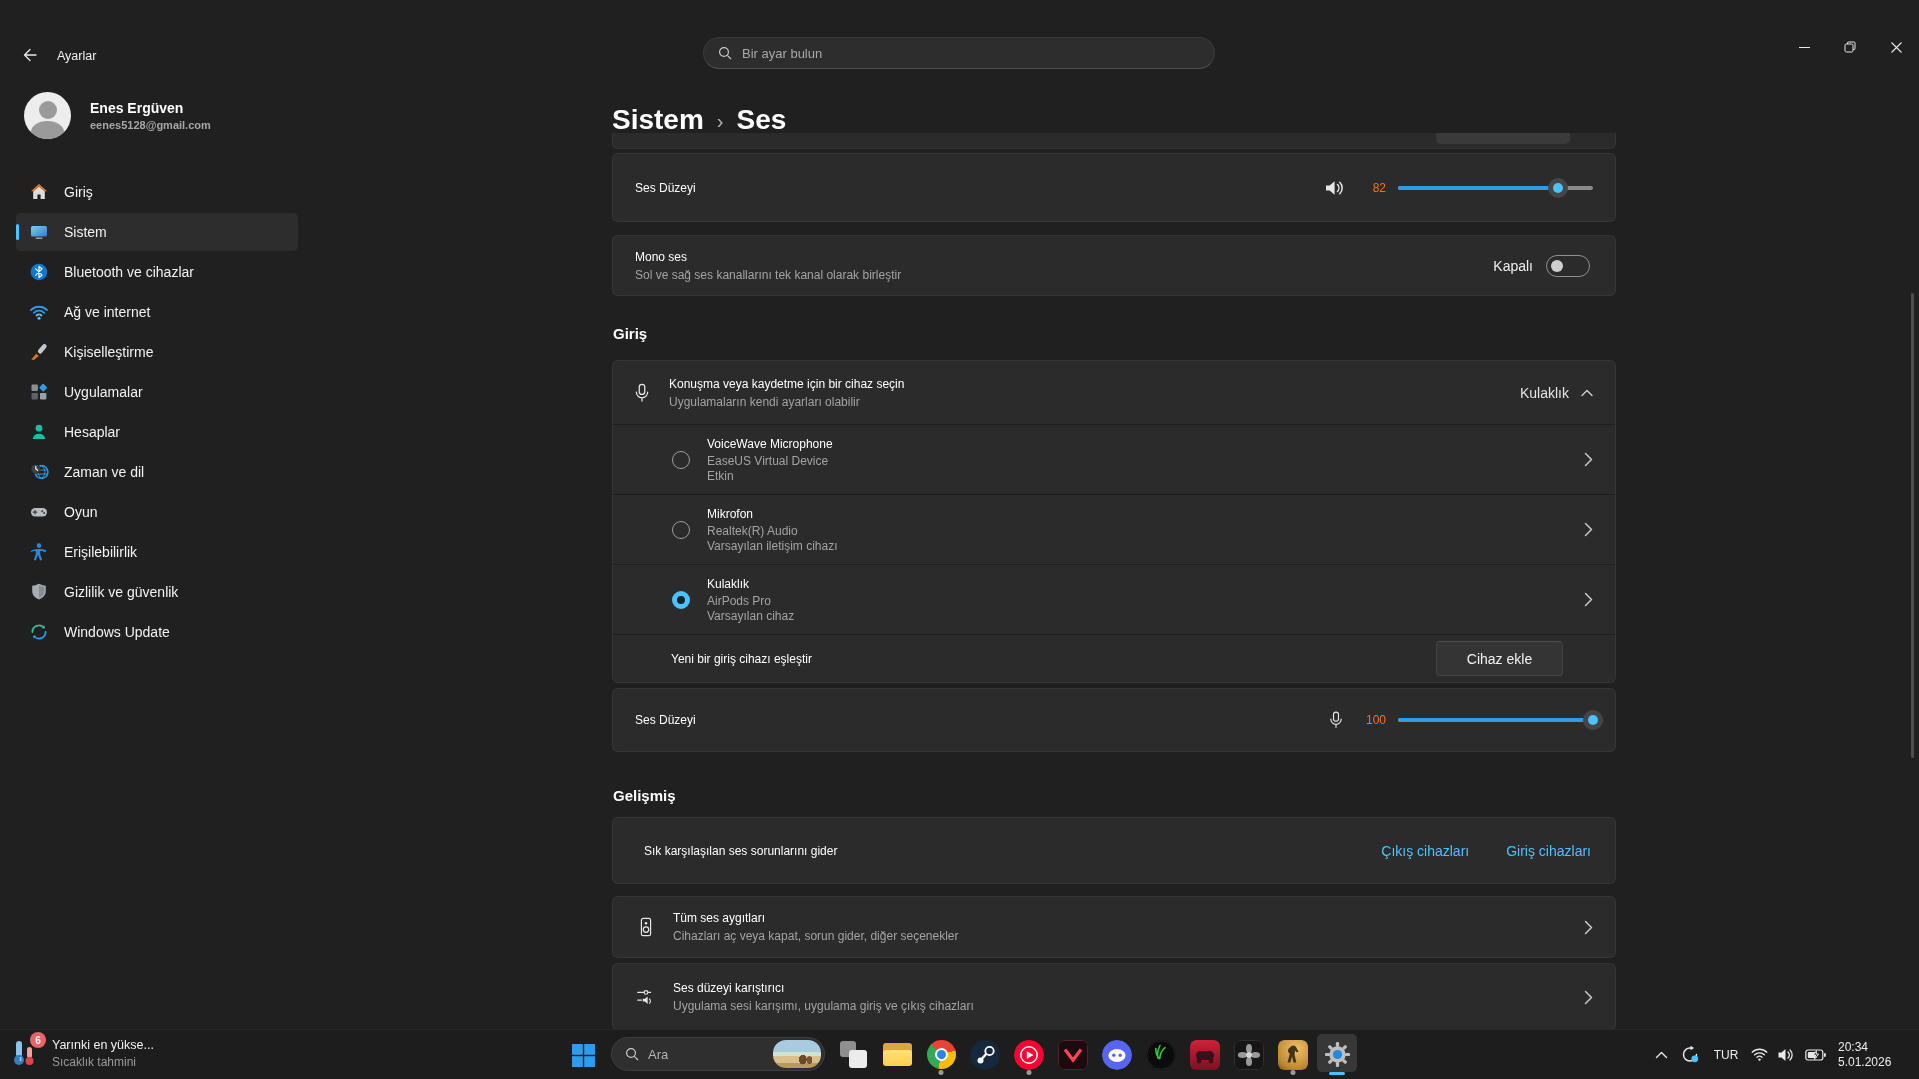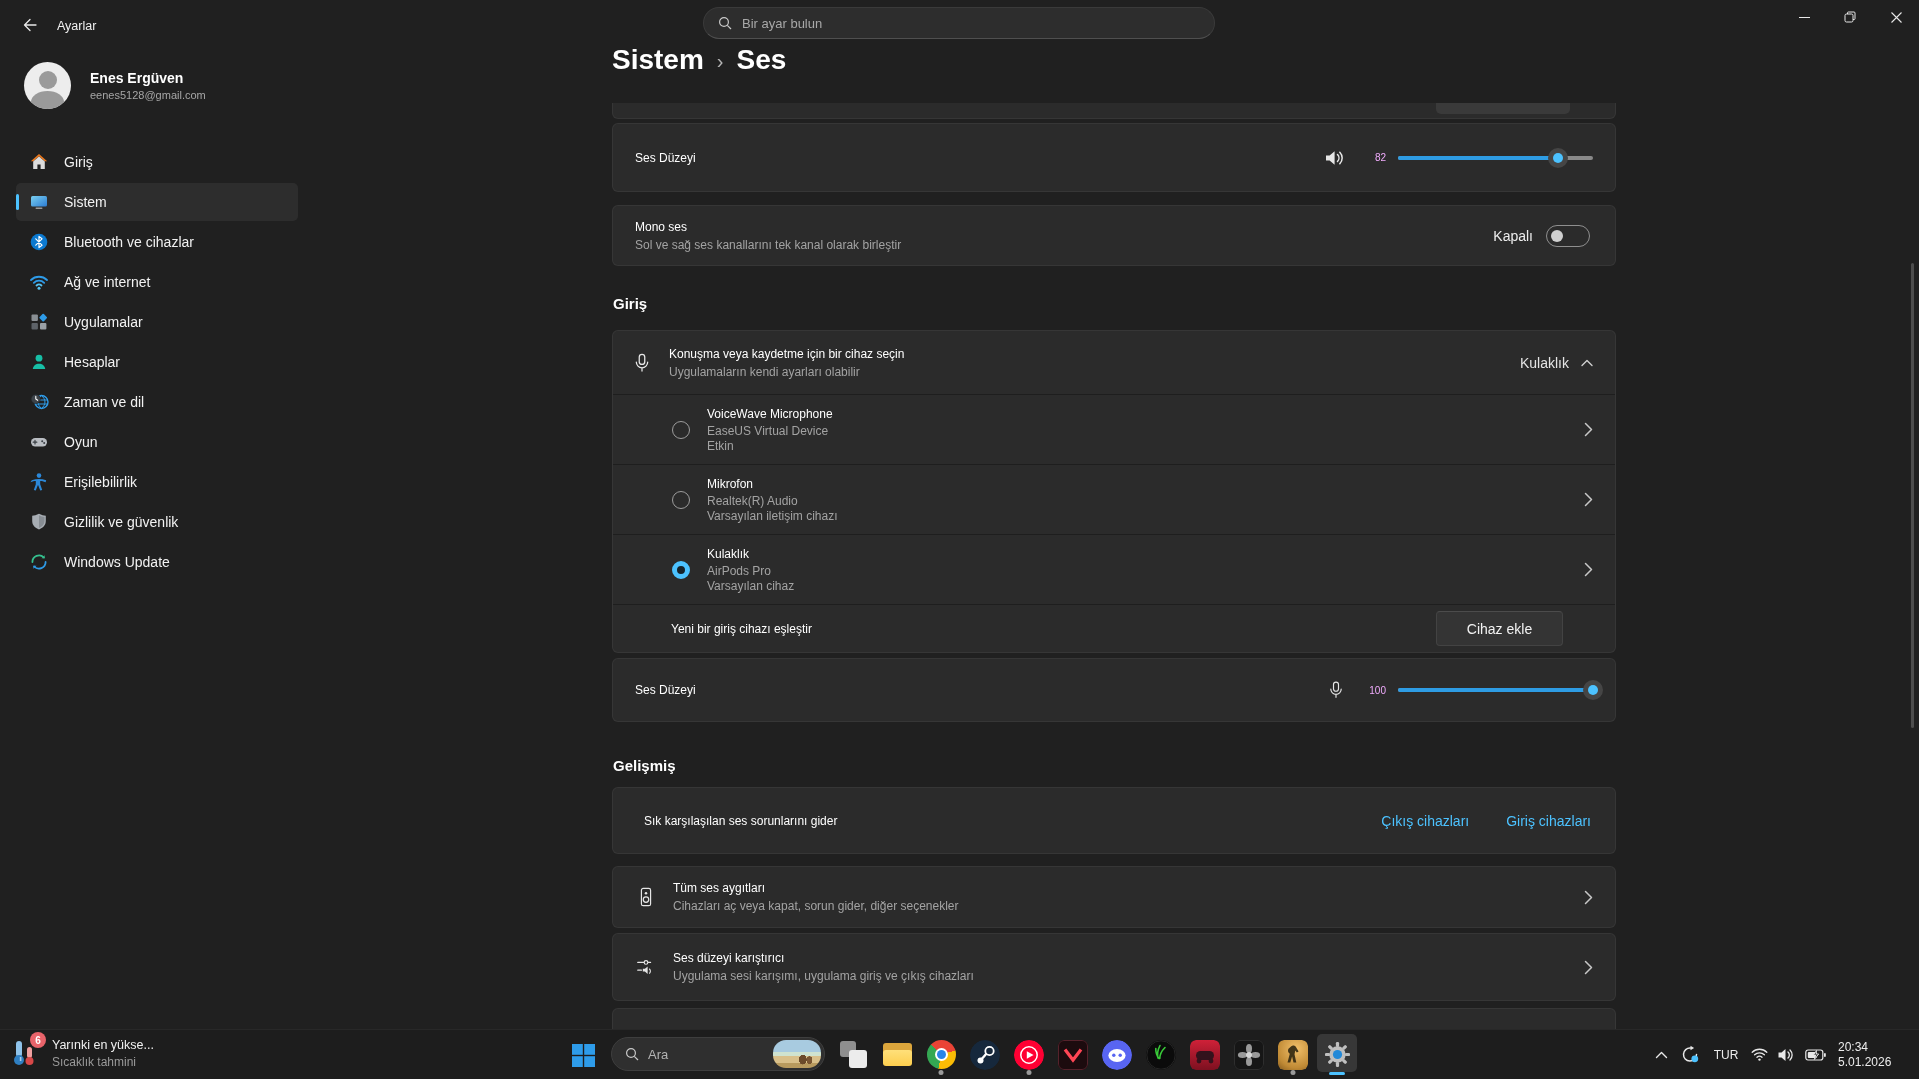--- a/index.html
+++ b/index.html
@@ -1,38 +1,38 @@
 <!DOCTYPE html>
 <html><head>
 <meta charset="utf-8">
 <style>
   html,body{margin:0;padding:0;background:#101010;}
   body{width:1919px;height:1079px;position:relative;overflow:hidden;
        font-family:"Liberation Sans","DejaVu Sans",sans-serif;color:#fff;
        background:#202020;-webkit-font-smoothing:antialiased;}
-  .abs{position:absolute;}
+  .abs{position:absolute;margin-top:30px;}
   svg{display:block;}
 
   
   .back-btn{left:14px;top:10px;width:32px;height:30px;display:flex;align-items:center;justify-content:center;border-radius:4px;}
   .app-title{left:57px;top:19px;font-size:12.5px;color:#f0f0f0;}
   .win-controls{right:0;top:0;display:flex;}
   .win-btn{width:46px;height:34px;display:flex;align-items:center;justify-content:center;}
 
   
   .search-top{left:703px;top:7px;width:512px;height:32px;background:#2d2d2d;border:1px solid #3a3a3a;border-bottom-color:#4f4f4f;border-radius:17px;display:flex;align-items:center;padding:0 14px;box-sizing:border-box;gap:10px;}
   .search-top .ph{font-size:13px;color:#a8a8a8;}
 
   
   .profile{left:24px;top:62px;display:flex;gap:19px;align-items:center;}
   .avatar{width:47px;height:47px;border-radius:50%;background:#ededed;overflow:hidden;position:relative;}
   .avatar::before{content:"";position:absolute;left:14.5px;top:9px;width:18px;height:18px;border-radius:50%;background:#9a9a9a;}
   .avatar::after{content:"";position:absolute;left:7px;top:29px;width:33px;height:22px;border-radius:50%;background:#9a9a9a;}
   .p-name{font-size:14px;font-weight:700;}
-  .p-email{font-size:11px;color:#a6a6a6;margin-top:3px;}
+  .p-email{font-size:11px;color:#a6a6a6;margin-top:3px;font-weight:bold;}
   .nav{left:16px;top:143px;width:282px;}
   .nav-item{height:38px;margin-bottom:2px;border-radius:5px;display:flex;align-items:center;padding-left:13px;gap:15px;position:relative;}
   .nav-item .lbl{font-size:14px;color:#f2f2f2;}
   .nav-item.sel{background:#2d2d2d;}
   .nav-item.sel::before{content:"";position:absolute;left:0;top:11px;width:3px;height:16px;border-radius:2px;background:#4cc2ff;}
 
   
   .content{left:612px;top:0;width:1004px;height:1030px;}
   .crumb{top:44px;left:0;display:flex;align-items:center;gap:13px;}
   .crumb .c1{font-size:28px;font-weight:600;}
@@ -51,21 +51,21 @@
   .card-outvol{top:123px;height:69px;}
   .card-mono{top:205px;height:61px;gap:31px;}
   .h-giris{top:295px;}
   .card-invol{top:658px;height:64px;}
   .h-gelismis{top:757px;}
   .card-trouble{top:787px;height:67px;padding-left:31px;}
   .card-alldev{top:866px;height:62px;}
   .card-mixer{top:933px;height:68px;}
 
   .vol-cluster{margin-left:auto;display:flex;align-items:center;}
-  .vol-val{width:30px;text-align:right;font-size:10px;color:#f0abfc;margin:0 12px 0 10px;}
+  .vol-val{width:30px;text-align:right;font-size:12px;color:#f97316;margin:0 12px 0 10px;}
   .slider{width:195px;height:20px;display:flex;align-items:center;position:relative;}
   .slider .track{width:100%;height:4px;border-radius:2px;background:#898989;position:relative;}
   .slider .fill{height:4px;border-radius:2px;background:#2e9ce4;position:relative;}
   .slider .thumb{position:absolute;right:-10px;top:-8px;width:20px;height:20px;border-radius:50%;background:#454545;}
   .slider .thumb::after{content:"";position:absolute;inset:5px;border-radius:50%;background:#4cc2ff;}
 
   .toggle-wrap{margin-left:auto;display:flex;align-items:center;gap:13px;padding-right:3px;}
   .toggle-lbl{font-size:14px;color:#ededed;}
   .toggle{width:42px;height:20px;border:1px solid #8f8f8f;border-radius:11px;position:relative;}
   .toggle .knob{position:absolute;left:4px;top:4px;width:12px;height:12px;border-radius:50%;background:#cfcfcf;}
@@ -198,20 +198,27 @@
     <svg width="20" height="20" viewBox="0 0 20 20">
         <path d="M2 8a11.5 11.5 0 0 1 16 0" stroke="#2e9be8" stroke-width="1.8" fill="none" stroke-linecap="round"></path>
         <path d="M4.8 10.8a7.5 7.5 0 0 1 10.4 0" stroke="#2e9be8" stroke-width="1.8" fill="none" stroke-linecap="round"></path>
         <path d="M7.5 13.5a3.8 3.8 0 0 1 5 0" stroke="#55c4f5" stroke-width="1.8" fill="none" stroke-linecap="round"></path>
         <circle cx="10" cy="16.2" r="1.5" fill="#55c4f5"></circle>
       </svg>
     <span class="lbl">Ağ ve internet</span>
   </div>
   <div class="nav-item">
     <svg width="20" height="20" viewBox="0 0 20 20">
+        <rect x="10.8" y="1.2" width="4.6" height="11" rx="2.3" transform="rotate(40 13 7)" fill="#c3c7cd"></rect>
+        <path d="M7.2 11.8 9.8 14 5 18l-2.8-.4z" fill="#d8742a"></path>
+      </svg>
+    <span class="lbl">Kişiselleştirme</span>
+  </div>
+  <div class="nav-item">
+    <svg width="20" height="20" viewBox="0 0 20 20">
         <rect x="2.5" y="2.5" width="6.4" height="6.4" rx="1" fill="#8a8f94"></rect>
         <rect x="2.5" y="11" width="6.4" height="6.4" rx="1" fill="#5d6268"></rect>
         <rect x="11" y="11" width="6.4" height="6.4" rx="1" fill="#9aa0a6"></rect>
         <rect x="11.2" y="2.6" width="6" height="6" rx="1" transform="rotate(45 14.2 5.6)" fill="#2e9be8"></rect>
       </svg>
     <span class="lbl">Uygulamalar</span>
   </div>
   <div class="nav-item">
     <svg width="20" height="20" viewBox="0 0 20 20">
         <circle cx="10" cy="6.2" r="3.4" fill="#17bfa6"></circle>

